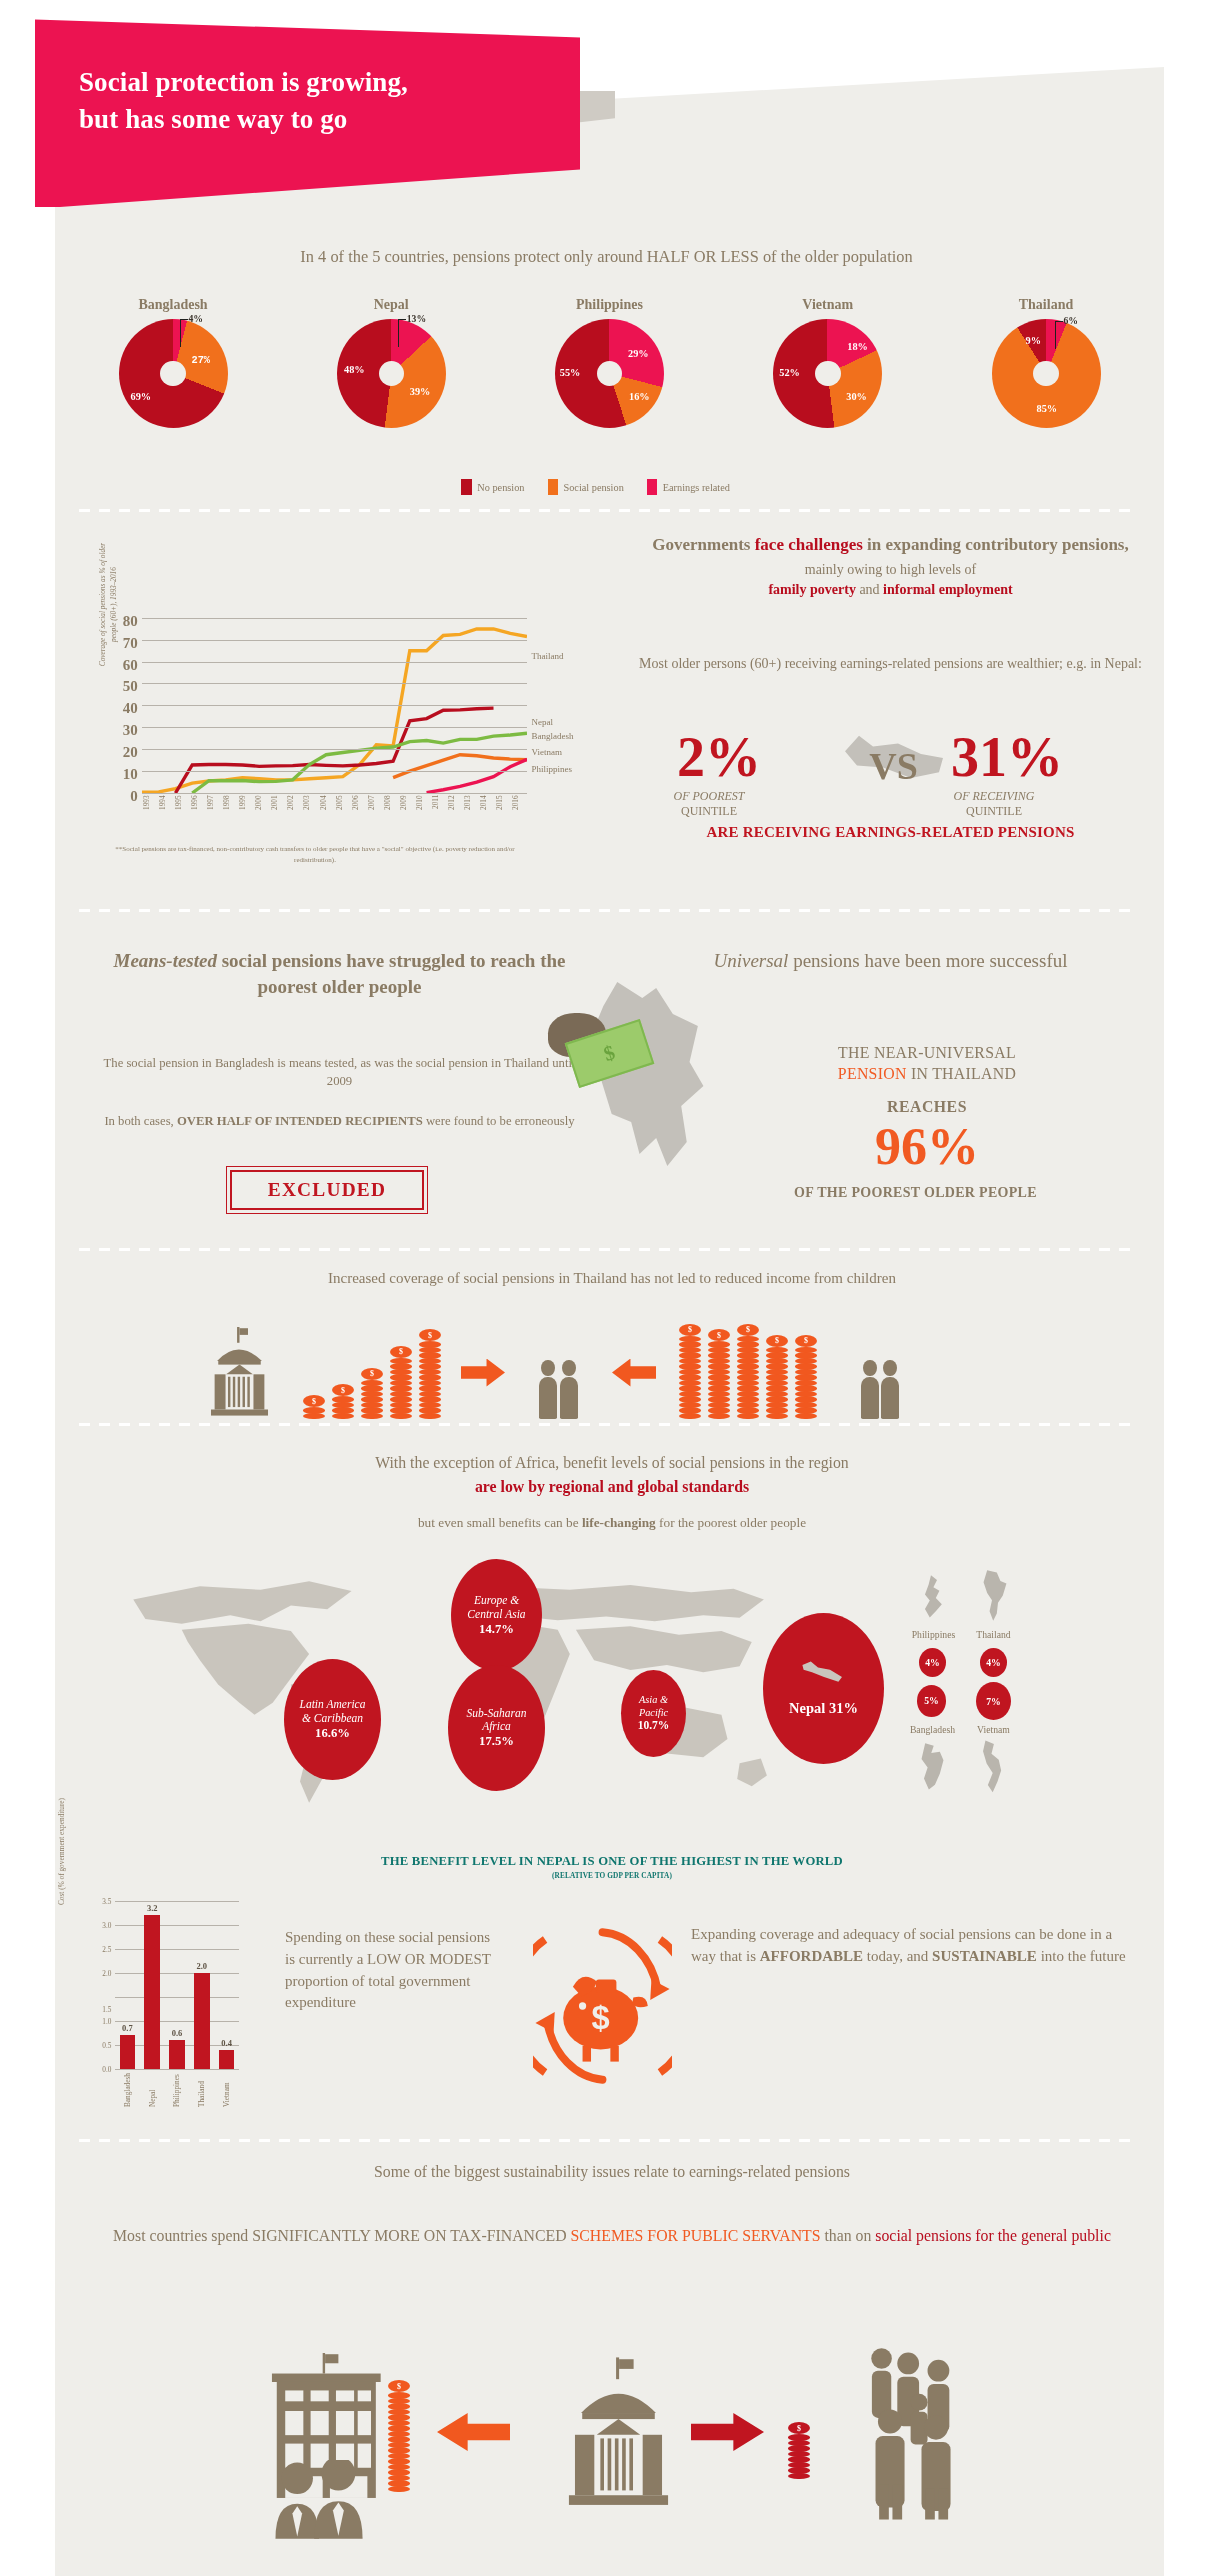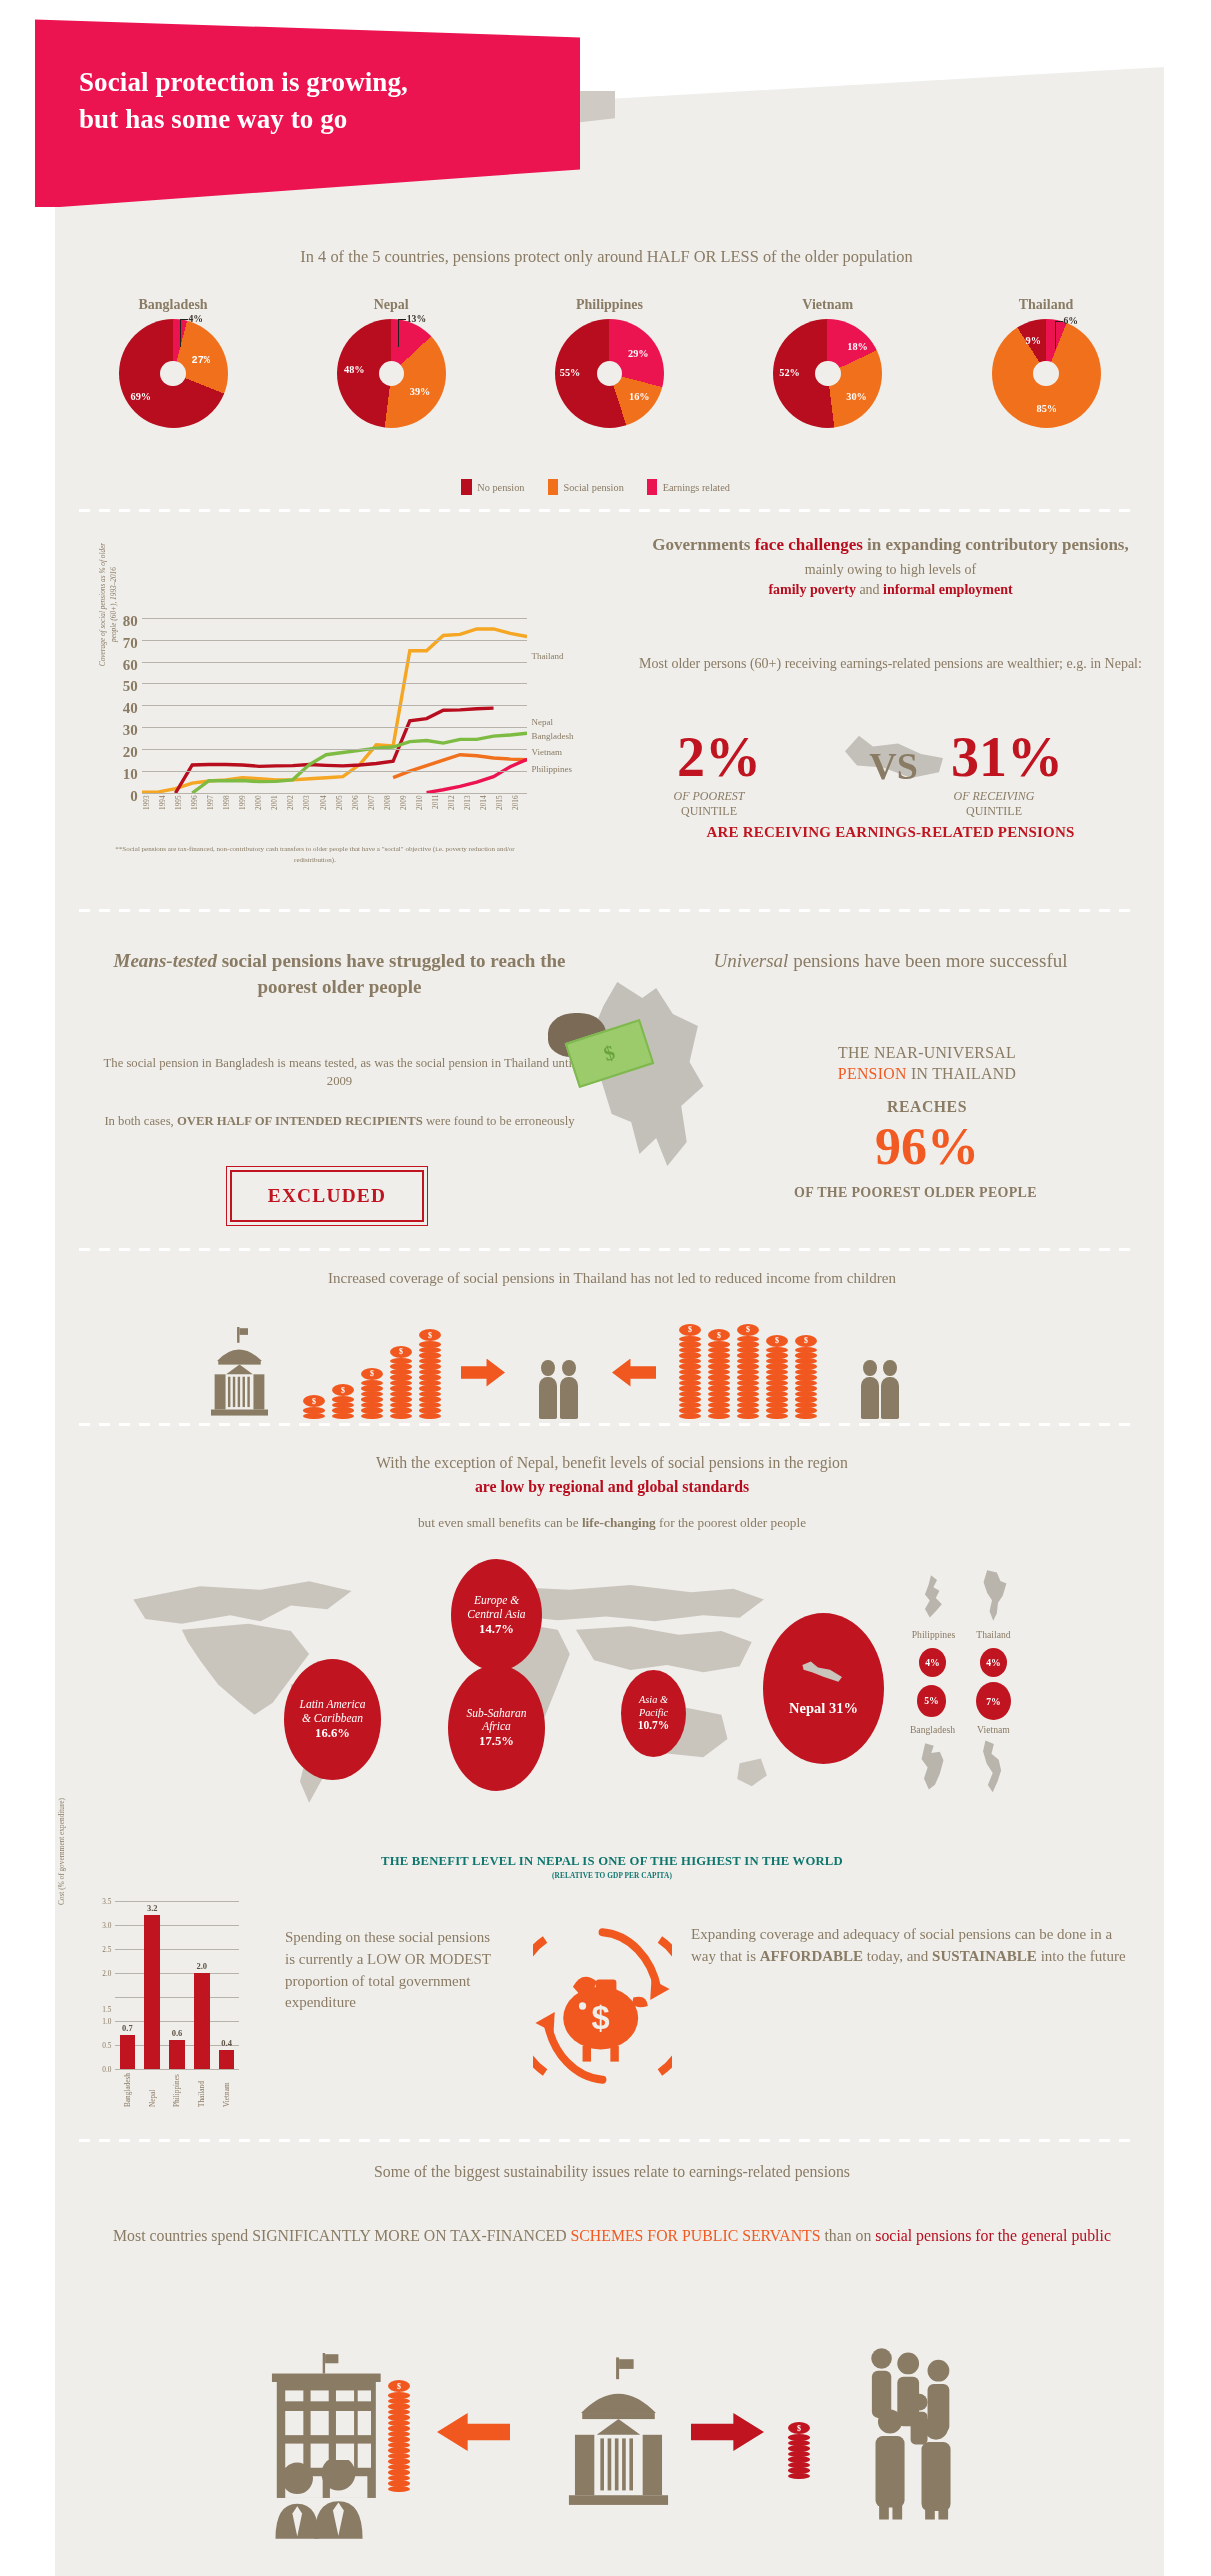--- a/index.html
+++ b/index.html
@@ -129,21 +129,21 @@
                font-size:15px; font-weight:bold; color:#c01520; letter-spacing:0.2px; }
 
   
   .mt-head { position:absolute; left:91px; top:948px; width:497px; text-align:center;
              font-size:19px; line-height:1.38; font-weight:bold; color:#8a7b64; }
   .mt-p1 { position:absolute; left:97px; top:1054px; width:485px; text-align:center;
            font-size:12.7px; line-height:1.45; color:#8a7b64; }
   .mt-p2 { position:absolute; left:103px; top:1112px; width:473px; text-align:center;
            font-size:12.7px; line-height:1.5; color:#8a7b64; }
   .excl {
-    position:absolute; left:230px; top:1170px; width:194px; height:52px;
+    position:absolute; left:230px; top:1170px; width:194px; height:40px;
     border:2.4px solid #c01520; outline:1.2px solid #c01520; outline-offset:3px;
     display:flex; align-items:center; justify-content:center;
     color:#c01520; font-size:19.4px; font-weight:bold; letter-spacing:1.2px; background:#efeeea;
   }
   .uni-head { position:absolute; left:630px; top:948px; width:521px; text-align:center;
               font-size:19px; line-height:1.38; font-weight:normal; color:#8a7b64; }
   .uni-l1 { position:absolute; left:715px; top:1042px; width:424px; text-align:center;
             font-size:15.8px; color:#8a7b64; letter-spacing:0.3px; line-height:1.34; }
   .uni-reaches { position:absolute; left:715px; top:1098px; width:424px; text-align:center;
             font-size:15.8px; font-weight:bold; color:#8a7b64; letter-spacing:0.5px; }
@@ -641,21 +641,21 @@
       </div>
     <div class="person" style="left:681px;">
         <div class="head"></div>
         <div class="body"></div>
       </div>
   </div>
 
   <div class="divider" style="top:1423px;"></div>
 
   <div class="bl-1">
-    <span>With the exception of Nepal, benefit levels of social pensions in the region</span><br>
+    <span>With the exception of Africa, benefit levels of social pensions in the region</span><br>
     <span class="hl-crimson b">are low by regional and global standards</span>
   </div>
   <div class="bl-2">
     <span>but even small benefits can be </span><b>life-changing</b><span> for the poorest older people</span>
   </div>
 
   <div class="worldmap">
     <svg width="667" height="255" viewBox="0 0 1100 420" style="position:absolute;left:0;top:6px">
       <g fill="#c9c5bd">
         <path d="M40 60 L150 38 L250 44 L330 30 L400 46 L360 76 L300 70 L250 96 L200 86 L120 100 L60 92 Z"></path>

